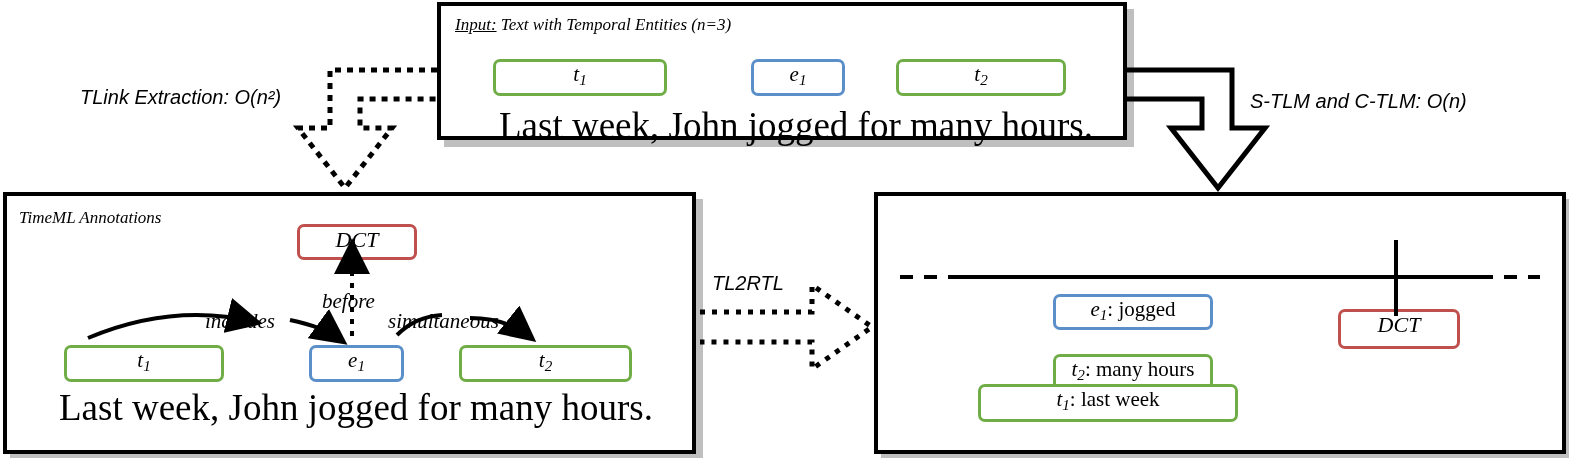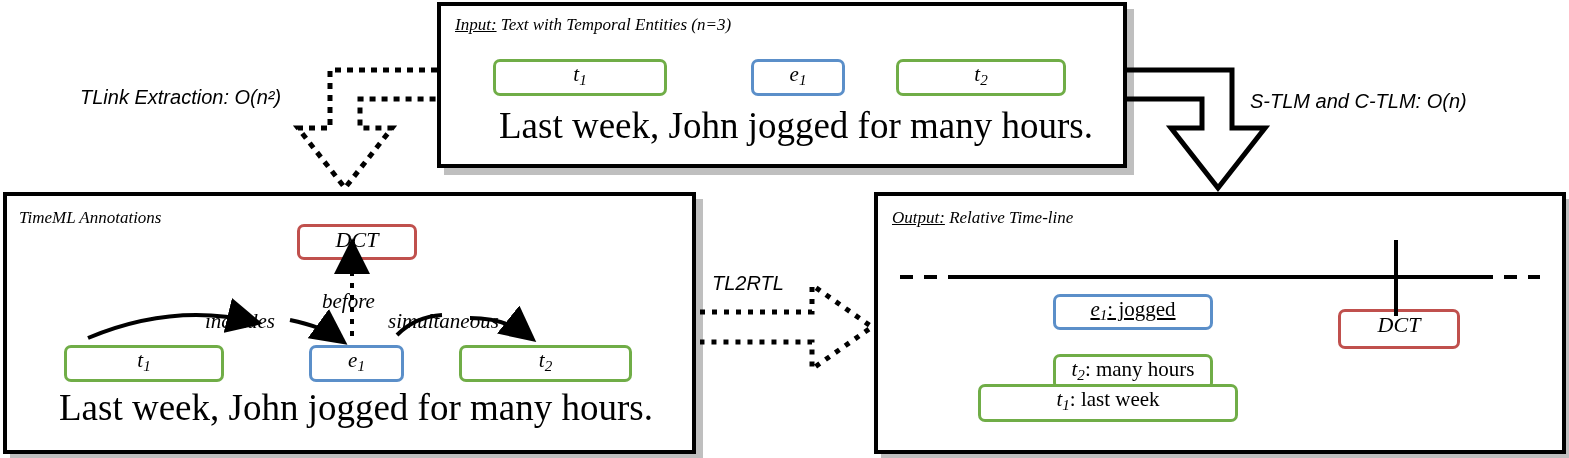--- a/index.html
+++ b/index.html
@@ -2,21 +2,21 @@
 <html><head>
 <meta charset="utf-8">
 <style>
   html,body{margin:0;padding:0;background:#fff;}
   body{width:1569px;height:458px;position:relative;overflow:hidden;
        font-family:"Liberation Serif",serif;}
 
   .panel{position:absolute;background:#fff;border:4px solid #000;
          box-shadow:7px 7px 0 0 #bfbfbf;box-sizing:border-box;}
 
-  #input-panel{left:437px;top:2px;width:690px;height:166px;}
+  #input-panel{left:437px;top:2px;width:690px;height:138px;}
   #timeml-panel{left:3px;top:192px;width:693px;height:262px;}
   #output-panel{left:874px;top:192px;width:692px;height:262px;}
 
   .panel-caption{position:absolute;font-style:italic;
      font-family:"Liberation Serif",serif;font-size:17px;color:#000;
      white-space:nowrap;}
   .cap-underline{text-decoration:underline;}
 
   
   .chip{position:absolute;box-sizing:border-box;background:#fff;
@@ -82,25 +82,22 @@
     <span><i>e</i><sub>1</sub></span>
   </div>
   <div class="chip green" style="left:452px;top:149px;width:173px;height:37px;font-size:21px;">
     <span><i>t</i><sub>2</sub></span>
   </div>
 
   <div class="sentence" style="left:52px;top:190px;">Last week, John jogged for many hours.</div>
 </div>
 
 <div class="panel" id="output-panel">
-  <div class="panel-caption" style="left:14px;top:12px;">
-    <span class="cap-underline">Output:</span><span> Relative Time-line</span>
-  </div>
 
-  <div class="chip blue" style="left:175px;top:98px;width:160px;height:36px;font-size:21px;text-decoration:underline;">
+  <div class="chip blue" style="left:175px;top:98px;width:160px;height:36px;font-size:21px;">
     <span><i>e</i><sub>1</sub><span class="lbl">: jogged</span></span>
   </div>
   <div class="chip green" style="left:175px;top:158px;width:160px;height:36px;font-size:21px;">
     <span><i>t</i><sub>2</sub><span class="lbl">: many hours</span></span>
   </div>
   <div class="chip green" style="left:100px;top:188px;width:260px;height:38px;font-size:21px;">
     <span><i>t</i><sub>1</sub><span class="lbl">: last week</span></span>
   </div>
 
   <div class="chip red" style="left:460px;top:113px;width:122px;height:40px;font-size:22px;">

